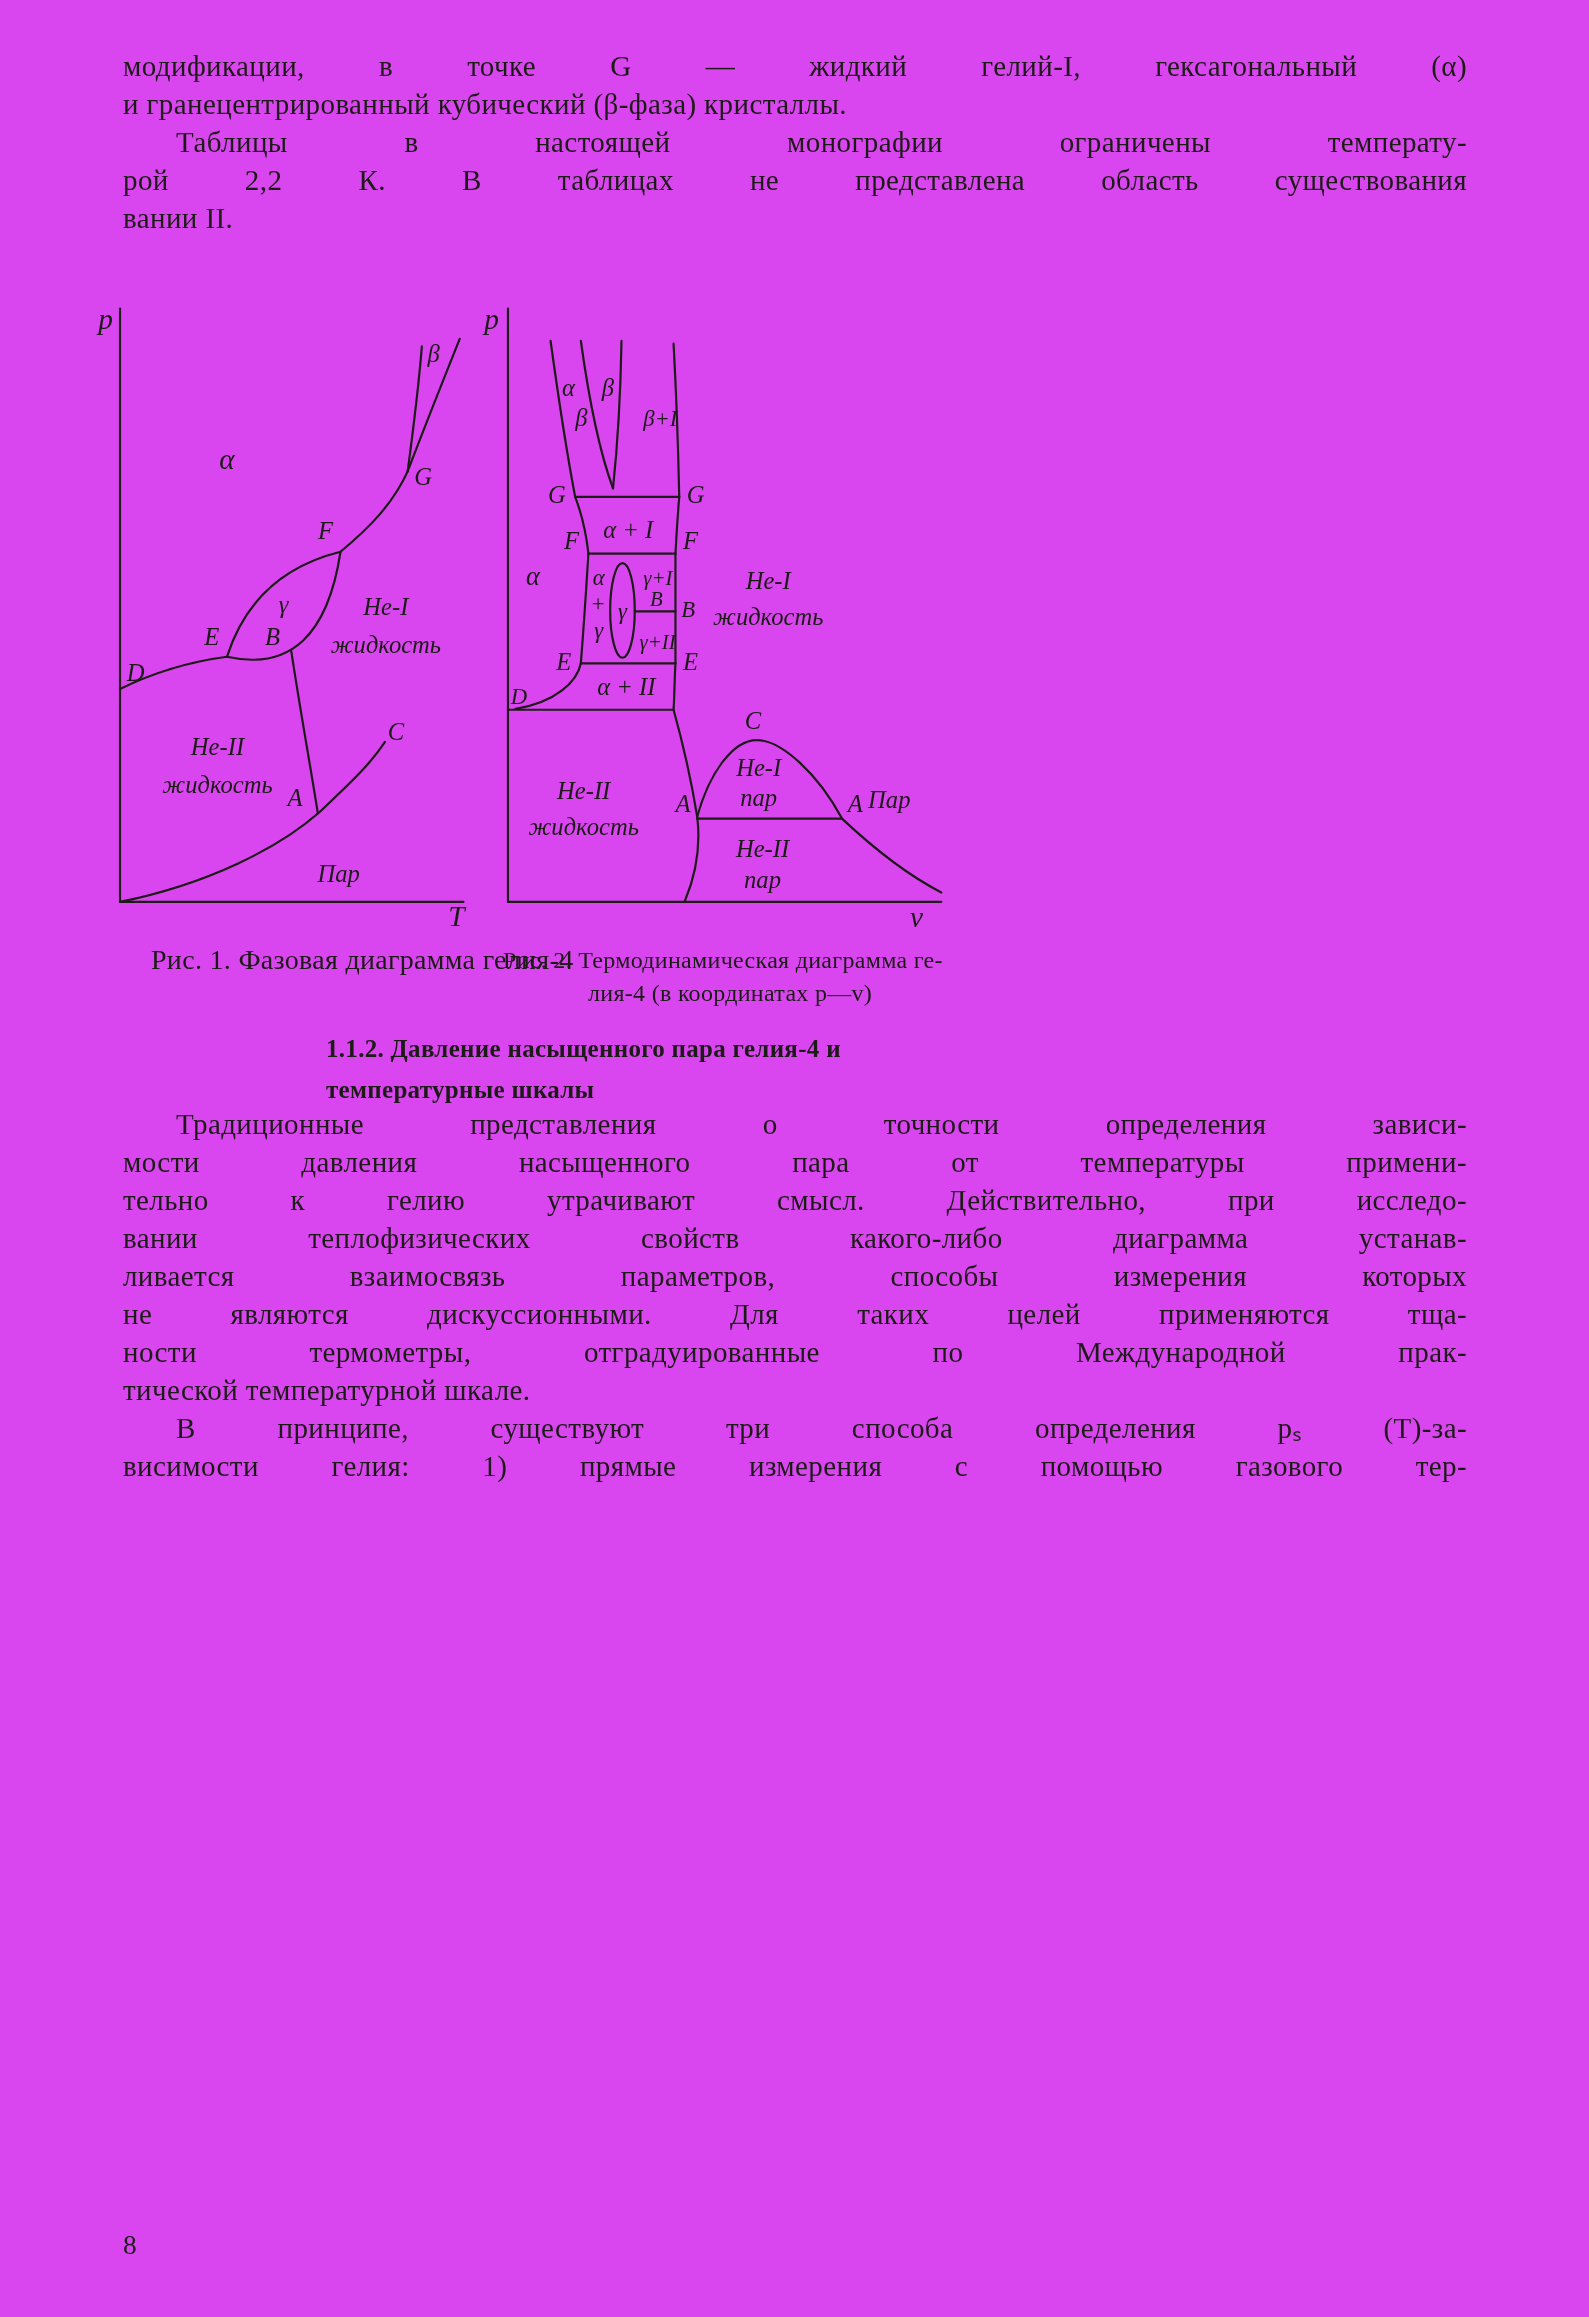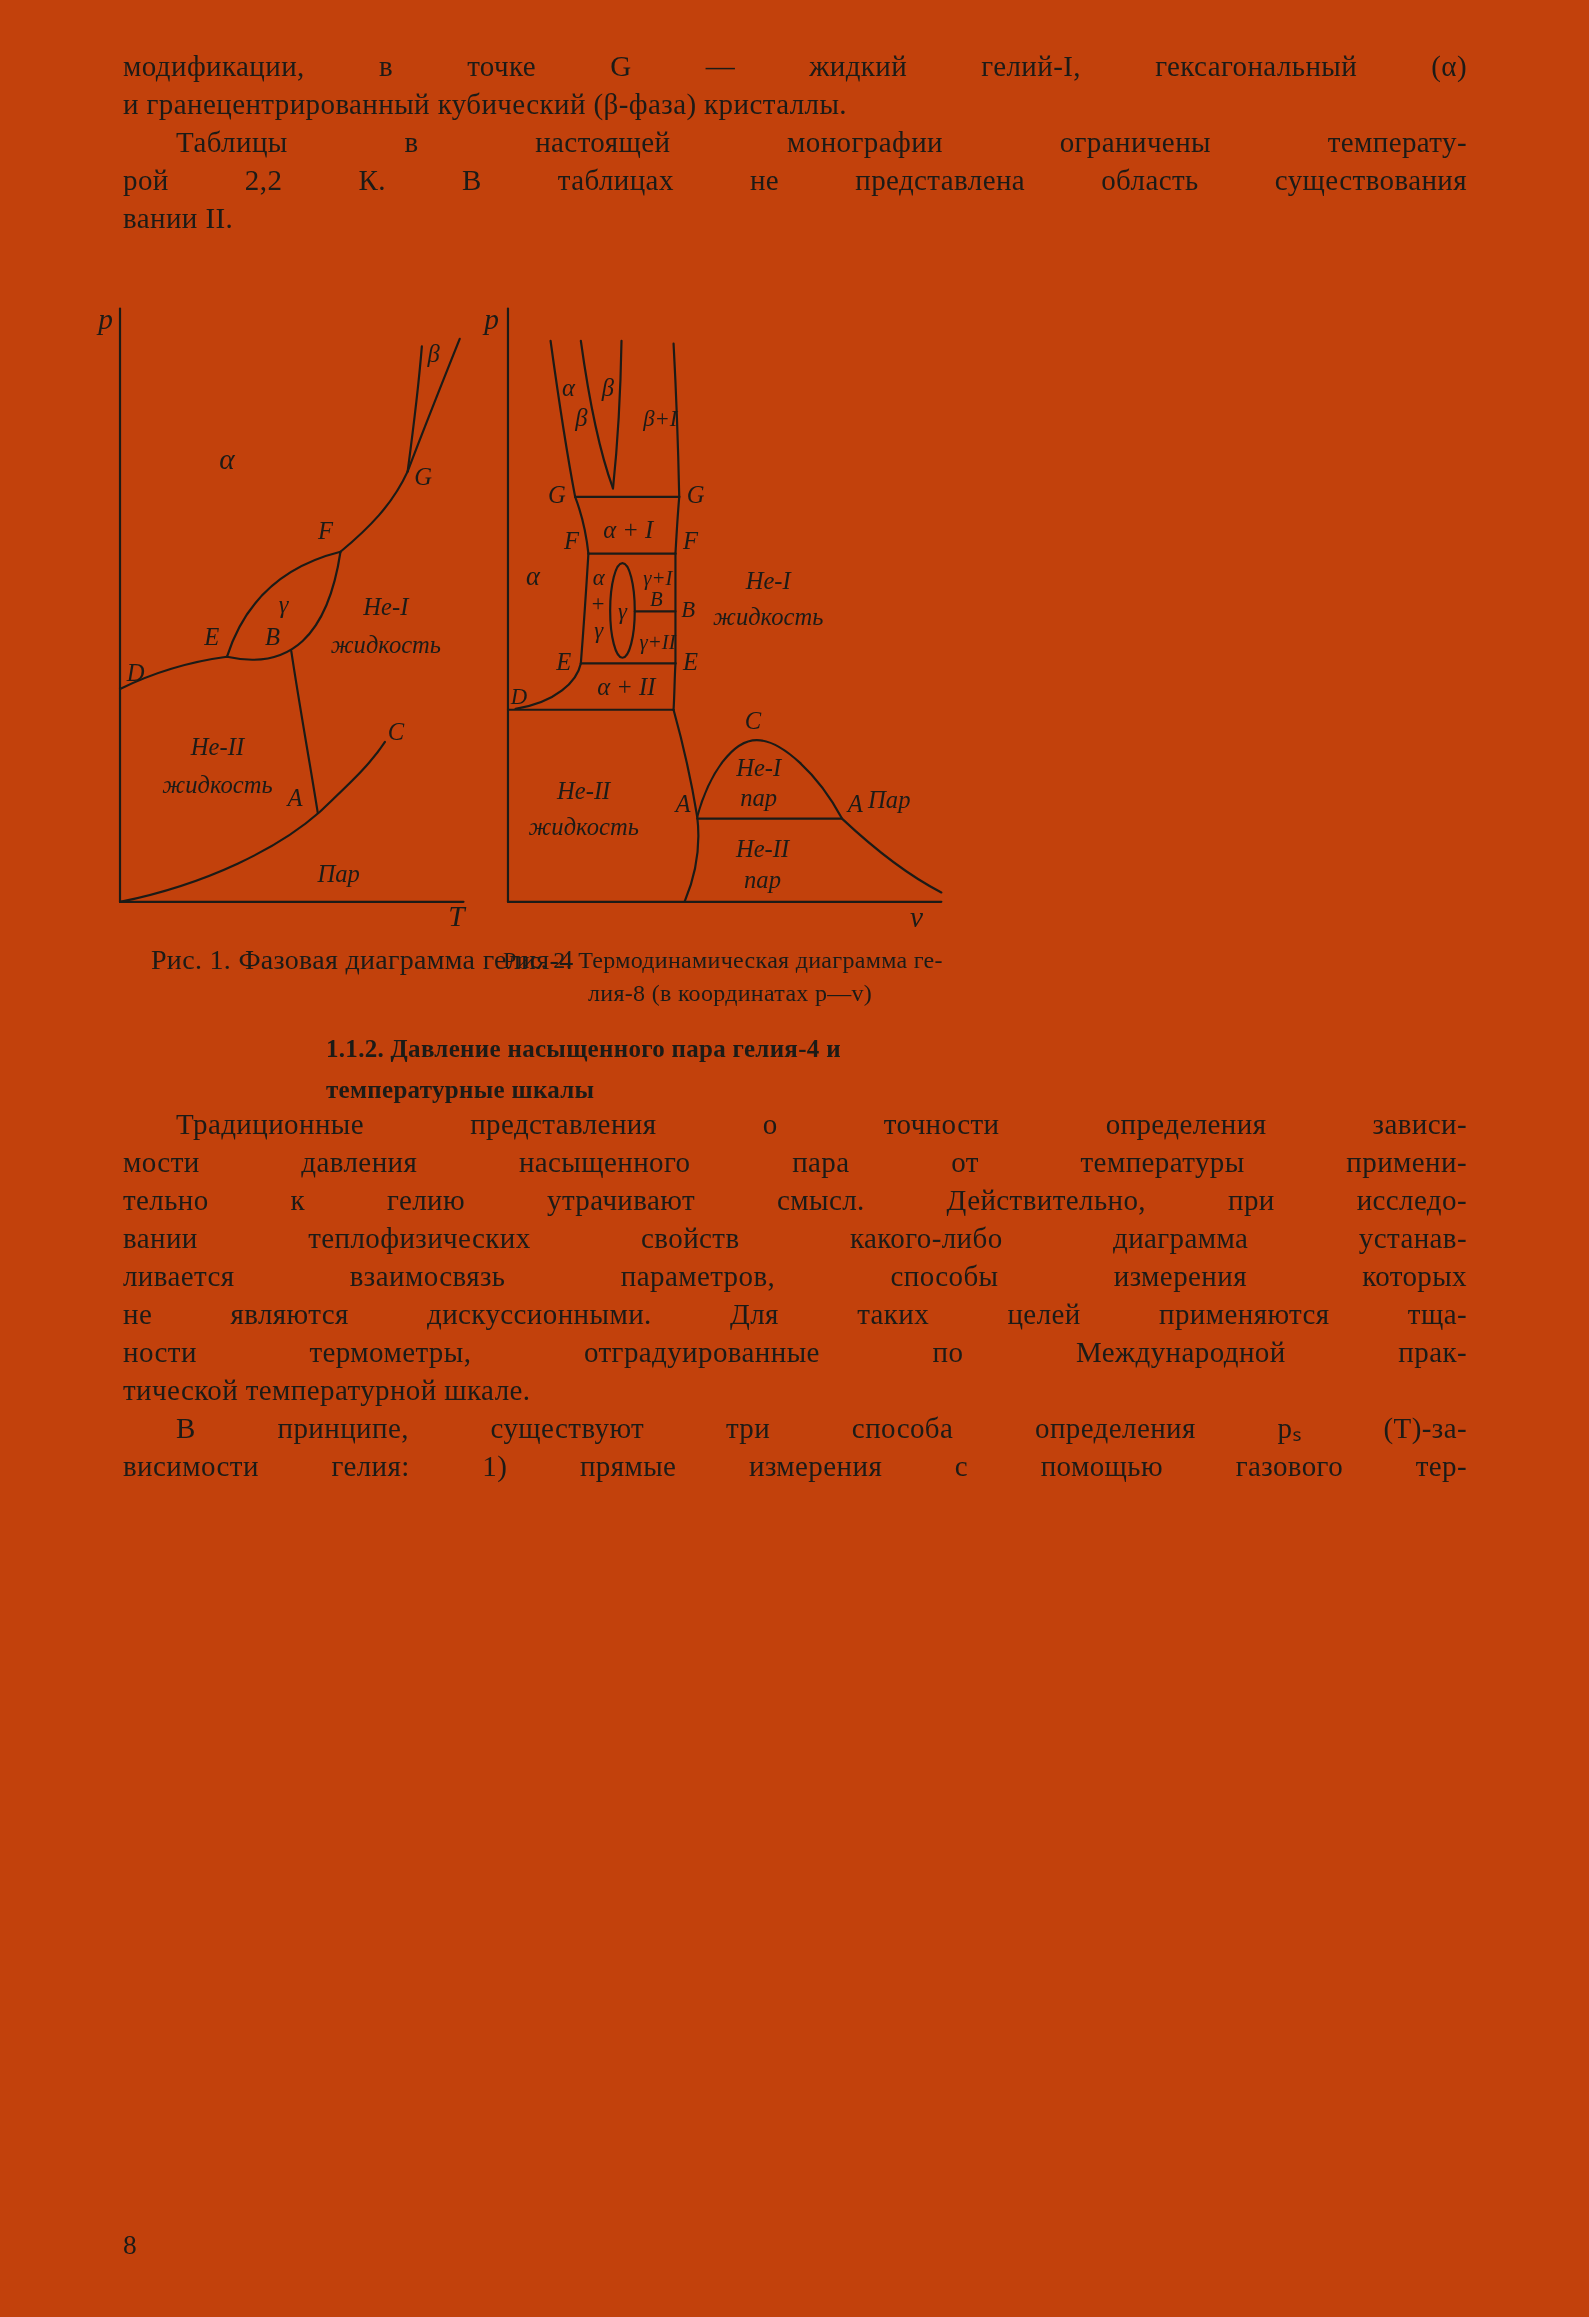--- a/index.html
+++ b/index.html
@@ -1,19 +1,19 @@
 <!DOCTYPE html>
 <html style="font-size:15px"><head>
 <meta charset="utf-8">
 <style>
   html,body { margin:0; padding:0; background:#d8d6d0; }
   .page {
     position:relative;
     width:1590px; height:2318px;
-    background:#c2410c;
+    background:#d946ef;
     color:#1c1b17;
     font-family:"Liberation Serif", serif;
     overflow:hidden;
   }
   .textblock { position:absolute; width:1344px; left:123px; }
   .line { font-size:29px; line-height:38px; letter-spacing:0.4px; }
   .j { text-align:justify; text-align-last:justify; }
   .indent { text-indent:53px; }
   .intro { top:47px; }
   .bodytext { top:1105px; }
@@ -133,21 +133,21 @@
       <text x="712" y="534" class="t26 mid">пар</text>
       <text x="716" y="588" class="t26 mid">Не-II</text>
       <text x="716" y="620" class="t26 mid">пар</text>
       <text x="850" y="536" class="t26 mid">Пар</text>
     </g>
   </svg>
 
   <div class="caption1">Рис. 1. Фазовая диаграмма гелия-4</div>
   <div class="caption2">
     <div>Рис. 2. Термодинамическая диаграмма ге-</div>
-    <div class="l2">лия-8 (в координатах p—v)</div>
+    <div class="l2">лия-4 (в координатах p—v)</div>
   </div>
 
   <div class="heading">
     <div>1.1.2. Давление насыщенного пара гелия-4 и</div>
     <div>температурные шкалы</div>
   </div>
 
   <div class="textblock bodytext">
     <div class="line j indent">Традиционные представления о точности определения зависи-</div>
     <div class="line j">мости давления насыщенного пара от температуры примени-</div>

